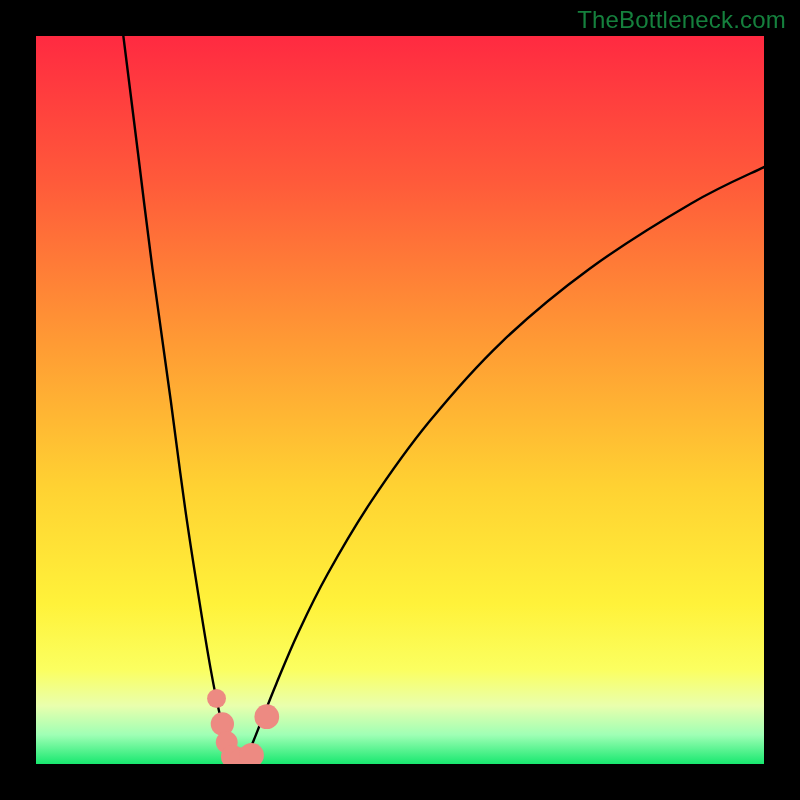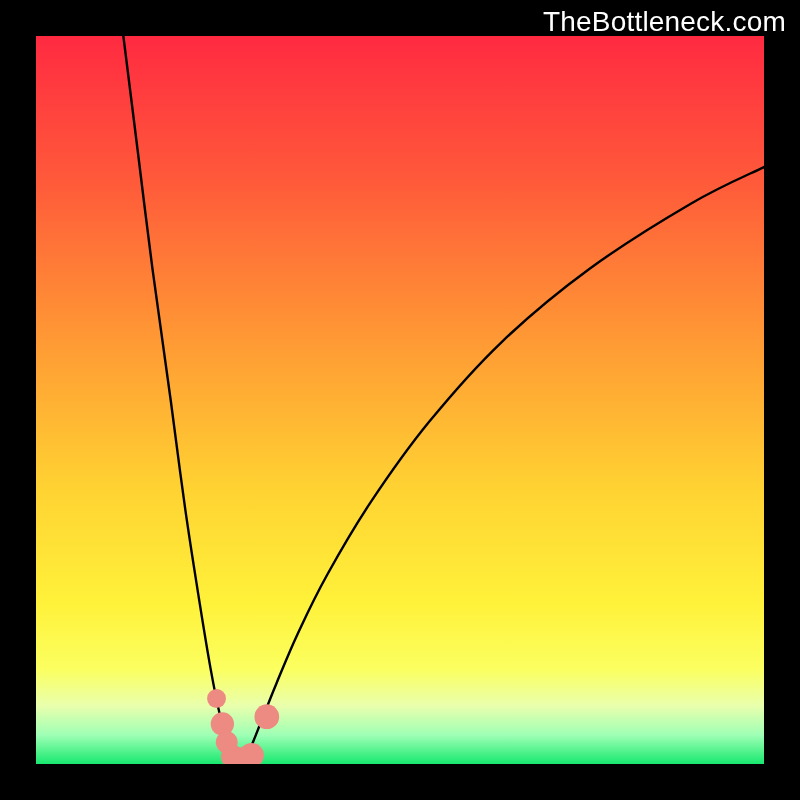--- a/index.html
+++ b/index.html
@@ -31,22 +31,22 @@
     position: absolute;
     left: 0;
     top: 0;
     width: 100%;
     height: 100%;
   }
   .watermark {
     position: absolute;
     top: 6px;
     right: 14px;
-    color: #ffffff;
-    font-size: 28px;
+    color: #15803d;
+    font-size: 24px;
     font-weight: 500;
     letter-spacing: 0.2px;
     user-select: none;
   }
   svg.curve {
     position: absolute;
     left: 0;
     top: 0;
     width: 728px;
     height: 728px;

